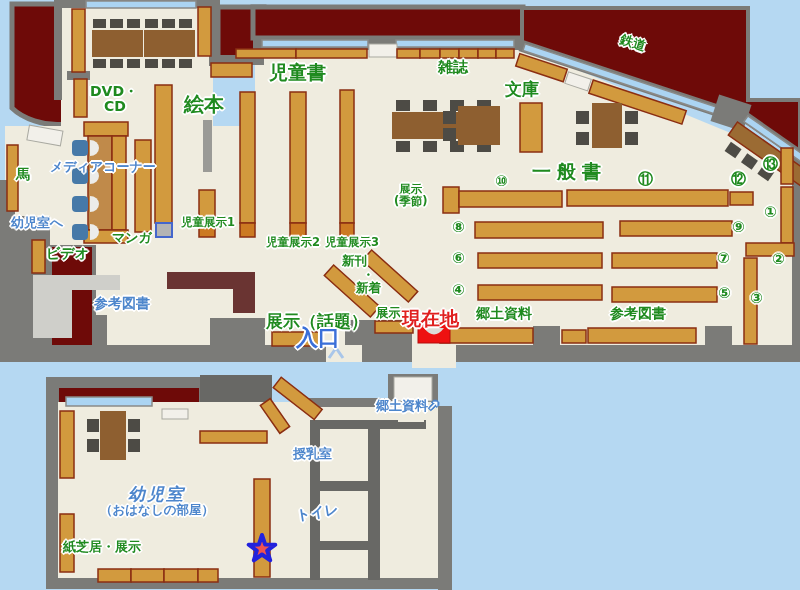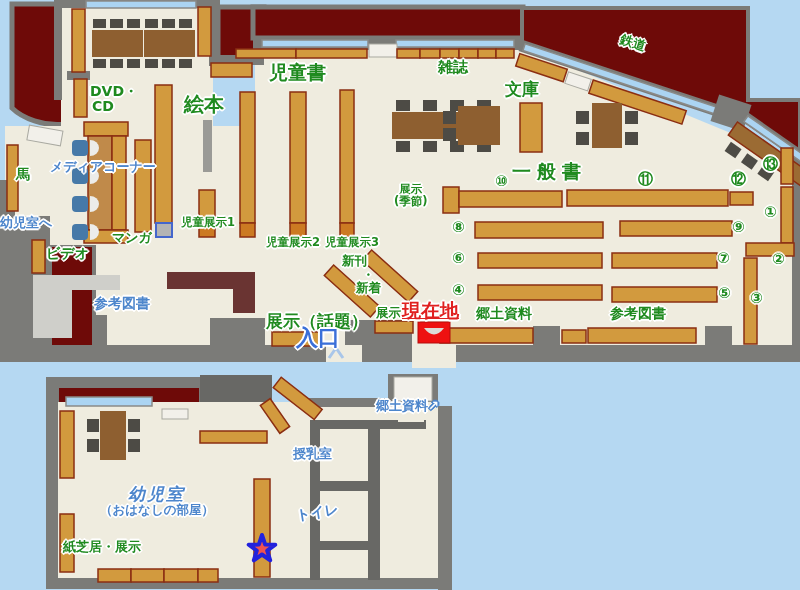--- a/index.html
+++ b/index.html
@@ -281,43 +281,43 @@
   <g>
     <rect class="tb" x="100" y="411" width="26" height="49"></rect>
     <rect class="ch" x="87" y="419" width="12" height="13"></rect>
         <rect class="ch" x="87" y="439" width="12" height="13"></rect>
     <rect class="ch" x="128" y="419" width="12" height="13"></rect>
         <rect class="ch" x="128" y="439" width="12" height="13"></rect>
   </g>
   <polygon points="262,535 265.2,544.6 275.3,544.7 267.2,550.7 270.2,560.3 262,554.5 253.8,560.3 256.8,550.7 248.7,544.7 258.8,544.6" fill="var(--star-fill)" stroke="var(--star-border)" stroke-width="4" stroke-linejoin="round"></polygon>
 </svg>
 
-<div class="lb g-md" style="left:90px;top:84px;"><span>DVD・</span><br><span style="margin-left:2px">CD</span></div>
+<div class="lb g-md" style="left:90px;top:84px;"><span>DVD・</span><br><span style="margin-left:14px">CD</span></div>
 <div class="lb g-lg" style="left:184px;top:94px;font-size:20px;">絵本</div>
 <div class="lb g-lg" style="left:269px;top:62px;">児童書</div>
 <div class="lb g-md" style="left:438px;top:60px;font-size:15px;">雑誌</div>
 <div class="lb g-lg" style="left:505px;top:80px;font-size:17px;">文庫</div>
 <div class="lb g" style="left:620px;top:36px;transform:rotate(18deg);">鉄道</div>
-<div class="lb g-lg" style="left:512px;top:161px;letter-spacing:6px;">一般書</div>
+<div class="lb g-lg" style="left:532px;top:161px;letter-spacing:6px;">一般書</div>
 <div class="lb g-md" style="left:16px;top:167px;">馬</div>
 <div class="lb b" style="left:50px;top:160px;">メディアコーナー</div>
 <div class="lb g" style="left:112px;top:188px;margin-top:43px;">マンガ</div>
-<div class="lb b" style="left:0;top:216px;text-align:right;">幼児室へ</div>
+<div class="lb b" style="left:11px;top:216px;text-align:right;">幼児室へ</div>
 <div class="lb g-md" style="left:46px;top:246px;">ビデオ</div>
 <div class="lb b-md" style="left:94px;top:296px;">参考図書</div>
 <div class="lb g-sm" style="left:181px;top:216px;">児童展示1</div>
 <div class="lb g-sm" style="left:266px;top:236px;">児童展示2</div>
 <div class="lb g-sm" style="left:325px;top:236px;">児童展示3</div>
 <div class="lb g-sm ctr" style="left:394px;top:183px;"><span>展示</span><br><span>(季節)</span></div>
 <div class="lb g-sm" style="left:342px;top:254px;font-size:12.5px;">新刊</div>
 <div class="lb g-sm" style="left:362px;top:268px;font-size:12.5px;">・</div>
 <div class="lb g-sm" style="left:356px;top:281px;font-size:12.5px;">新着</div>
 <div class="lb g-sm" style="left:266px;top:312px;font-size:17px;">展示（話題）</div>
 <div class="lb g-sm" style="left:376px;top:306px;font-size:12.5px;">展示</div>
-<div class="lb r-lg" style="left:402px;top:300px;text-decoration:underline;">現在地</div>
+<div class="lb r-lg" style="left:402px;top:308px;">現在地</div>
 <div class="lb b-xl" style="left:296px;top:326px;">入口</div>
 <div class="lb g-md" style="left:476px;top:306px;">郷土資料</div>
 <div class="lb g-md" style="left:610px;top:306px;">参考図書</div>
 
 <div class="lb num" style="left:764px;top:205px;">①</div>
 <div class="lb num" style="left:772px;top:252px;">②</div>
 <div class="lb num" style="left:750px;top:291px;">③</div>
 <div class="lb num" style="left:452px;top:283px;">④</div>
 <div class="lb num" style="left:718px;top:286px;">⑤</div>
 <div class="lb num" style="left:452px;top:251px;">⑥</div>

